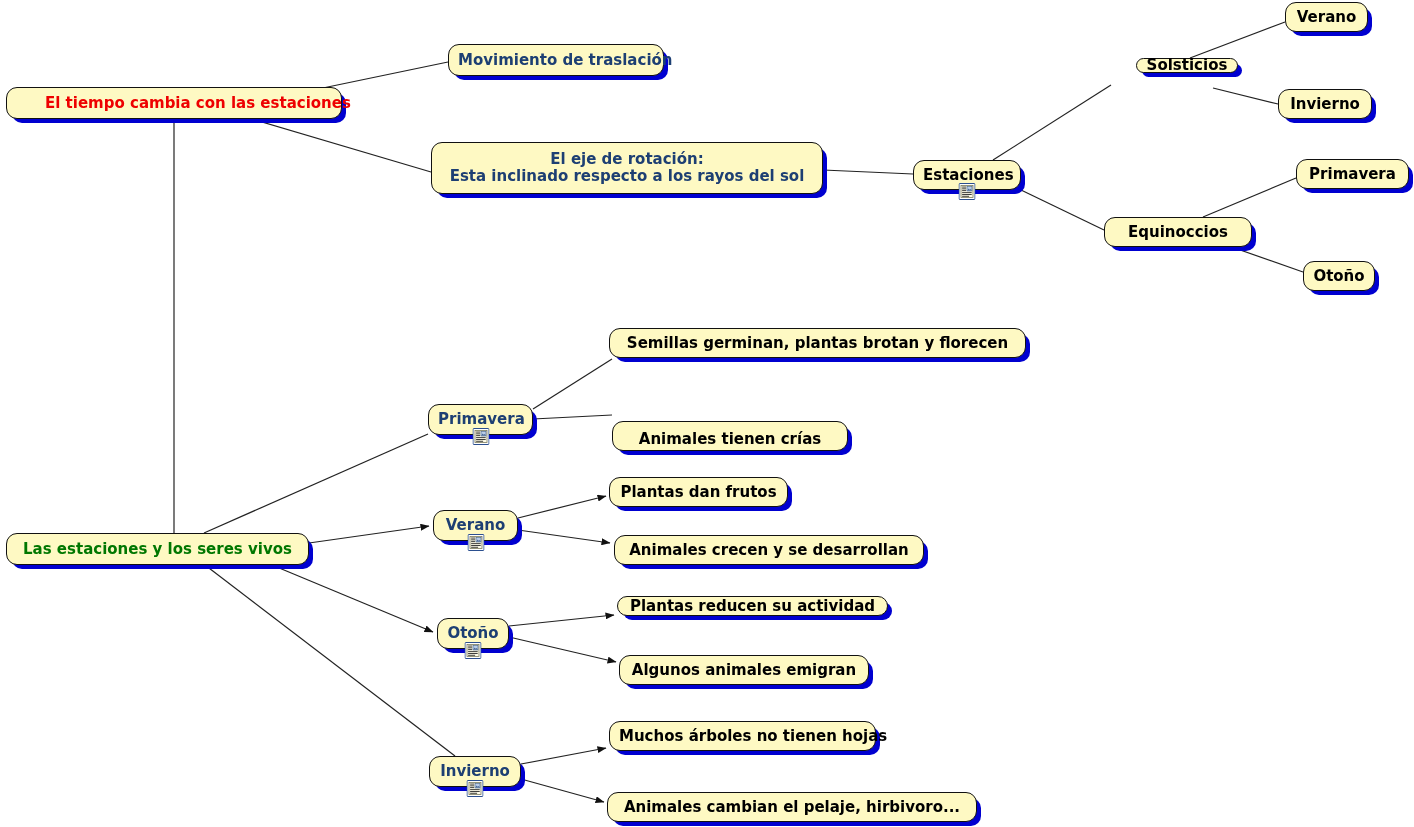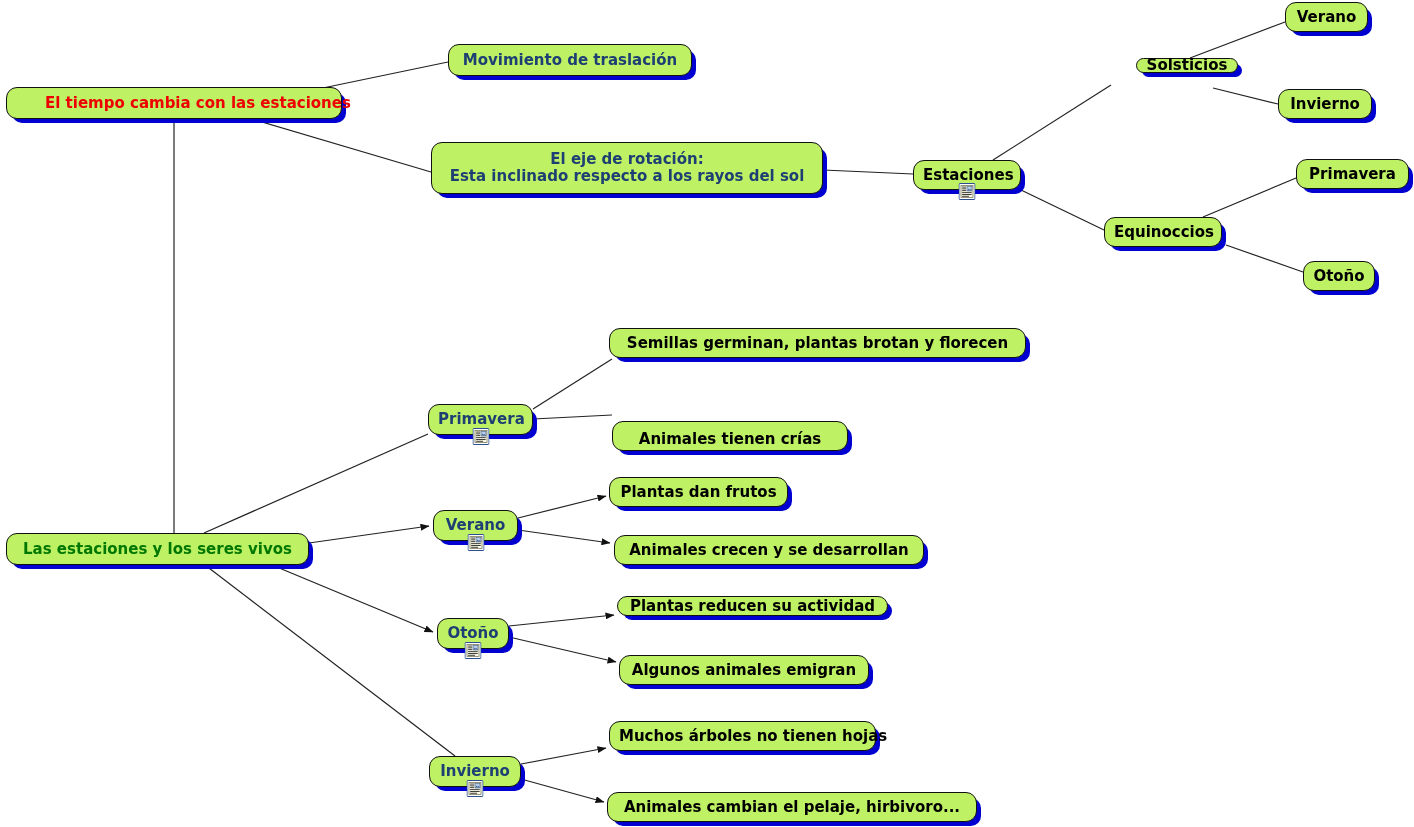--- a/index.html
+++ b/index.html
@@ -22,21 +22,21 @@
     position: absolute;
     left: 0;
     top: 0;
     width: 1414px;
     height: 827px;
     pointer-events: none;
   }
   .node {
     position: absolute;
     box-sizing: border-box;
-    background: #bef264;
+    background: #fef9c3;
     border: 1px solid #111111;
     border-radius: 11px;
     box-shadow: 5px 5px 0 -1px #0000d0;
     display: flex;
     align-items: center;
     justify-content: center;
     text-align: center;
     font-family: "DejaVu Sans", sans-serif;
     font-weight: bold;
     font-size: 15px;
@@ -125,21 +125,21 @@
 
     <path d="M 521 764 L 606 748" stroke="#222222" stroke-width="1.2" fill="none" marker-end="url(#arrowhead)"></path>
 
     <path d="M 521 779 L 604 802" stroke="#222222" stroke-width="1.2" fill="none" marker-end="url(#arrowhead)"></path>
   </svg>
 
   <div class="node c-red" style="left:6px; top:87px; width:336px; height:32px;padding-left:38px;">
     <span class="label">El tiempo cambia con las estaciones</span>
   </div>
 
-  <div class="node c-navy" style="left:448px; top:44px; width:244px; height:32px;">
+  <div class="node c-navy" style="left:448px; top:44px; width:216px; height:32px;">
     <span class="label">Movimiento de traslación</span>
   </div>
 
   <div class="node c-navy multiline" style="left:431px; top:142px; width:392px; height:52px;">
     <span class="label">El eje de rotación:</span>
     <span class="label">Esta inclinado respecto a los rayos del sol</span>
   </div>
 
   <div class="node c-black" style="left:913px; top:160px; width:108px; height:30px;">
     <span class="label">Estaciones</span>
@@ -156,21 +156,21 @@
         <rect x="3.6" y="11" width="9.6" height="0.9" fill="#2a2a2a"></rect>
         <rect x="3.6" y="12.8" width="7" height="0.9" fill="#2a2a2a"></rect>
       </svg>
     </span>
   </div>
 
   <div class="node c-black" style="left:1136px; top:58px; width:102px; height:15px;">
     <span class="label">Solsticios</span>
   </div>
 
-  <div class="node c-black" style="left:1104px; top:217px; width:118px; height:30px;">
+  <div class="node c-black" style="left:1104px; top:217px; width:148px; height:30px;">
     <span class="label">Equinoccios</span>
   </div>
 
   <div class="node c-black" style="left:1285px; top:2px; width:83px; height:30px;">
     <span class="label">Verano</span>
   </div>
 
   <div class="node c-black" style="left:1278px; top:89px; width:94px; height:30px;">
     <span class="label">Invierno</span>
   </div>

